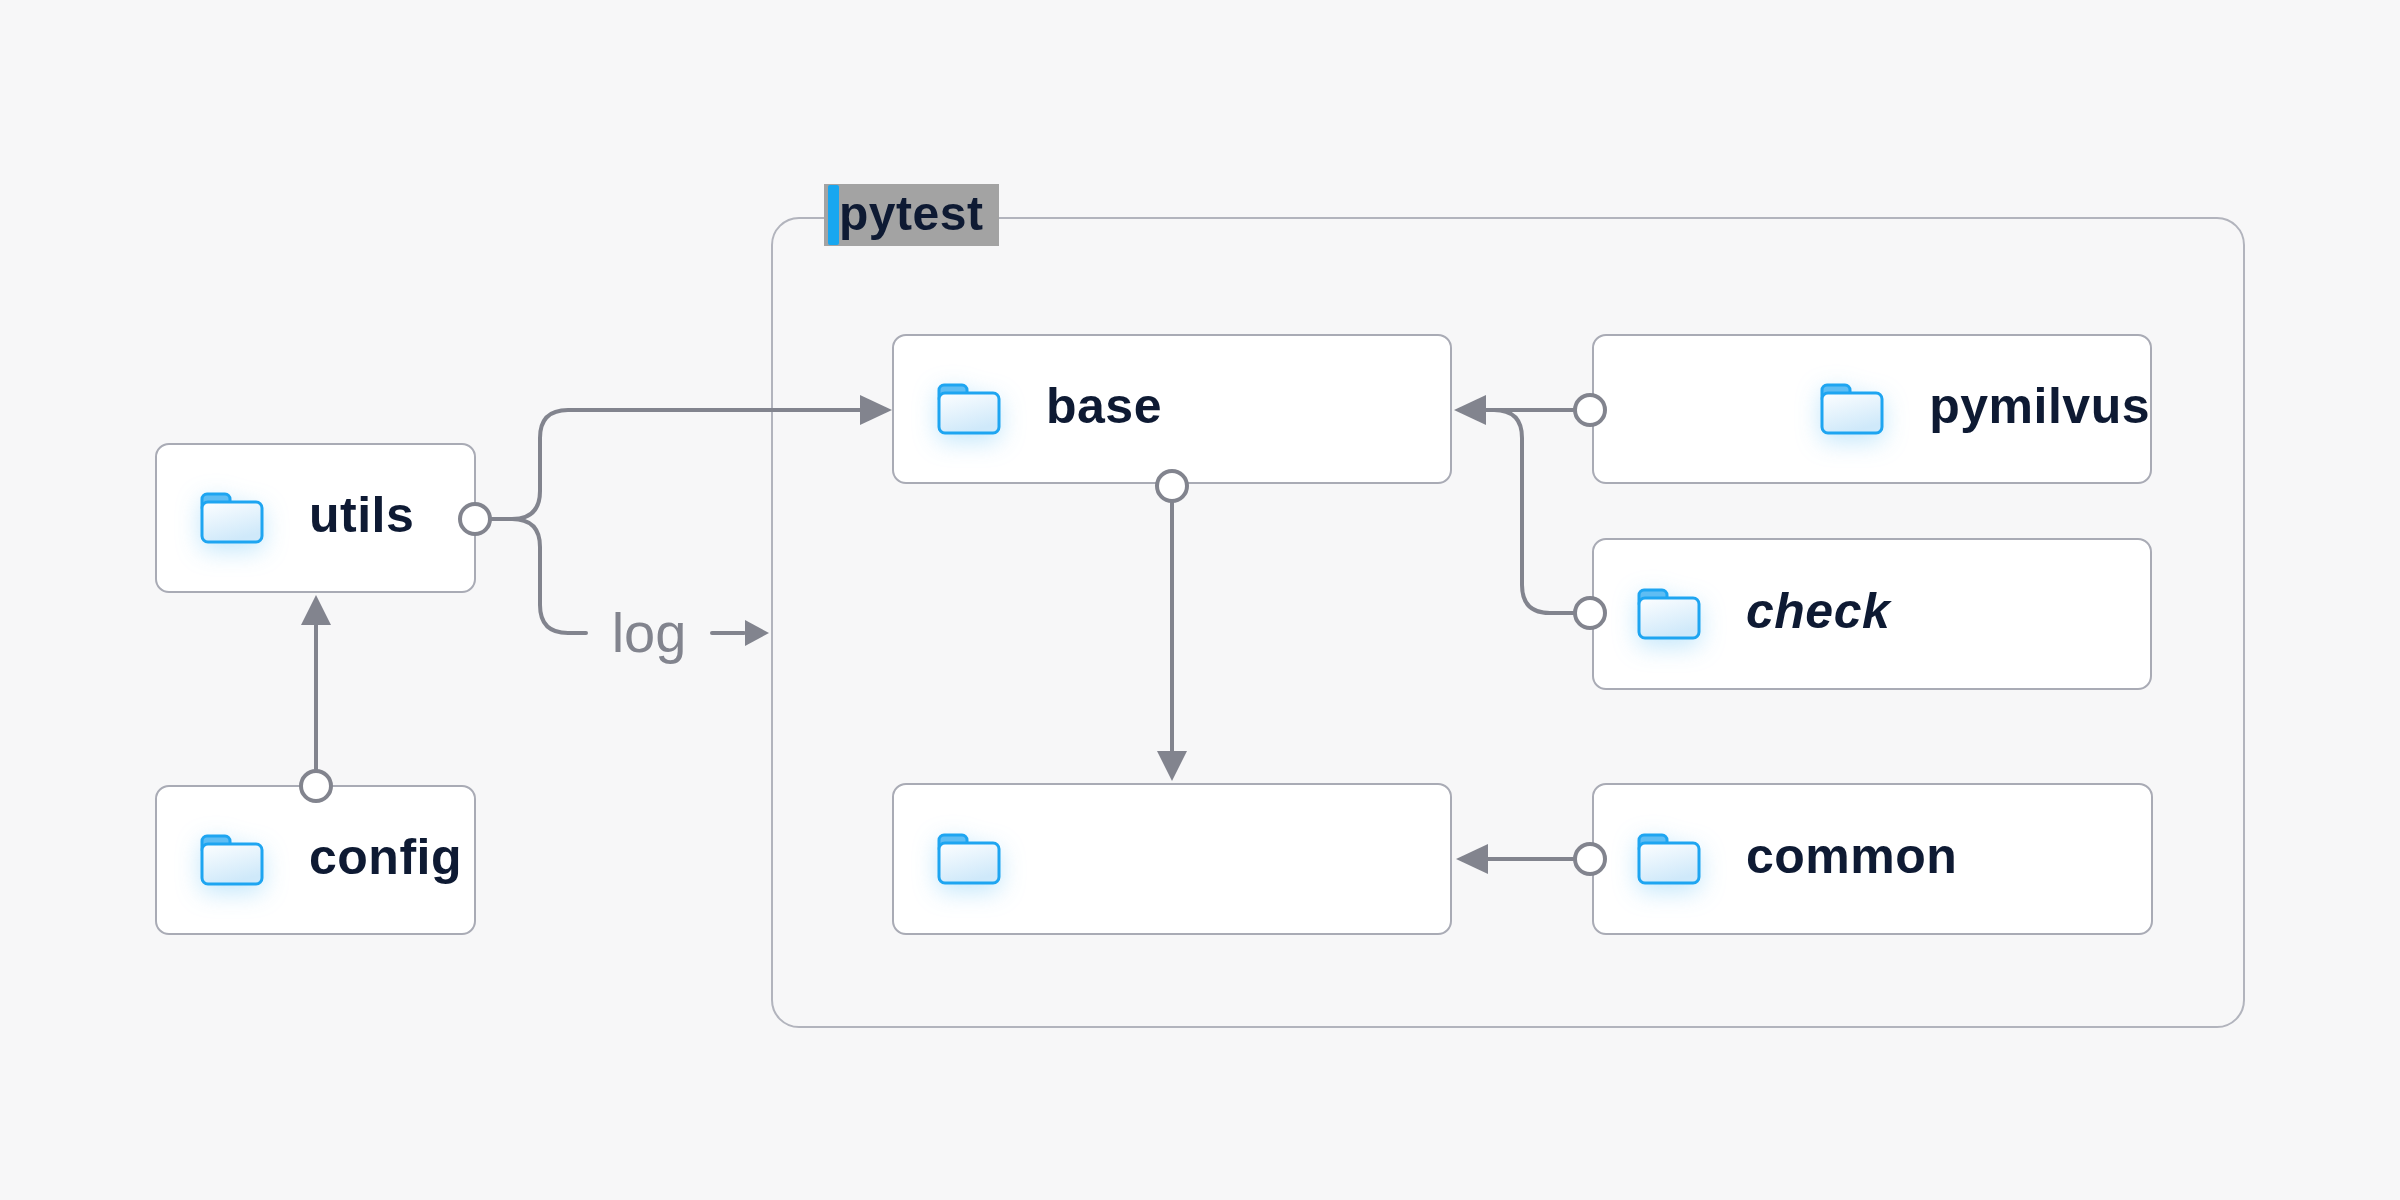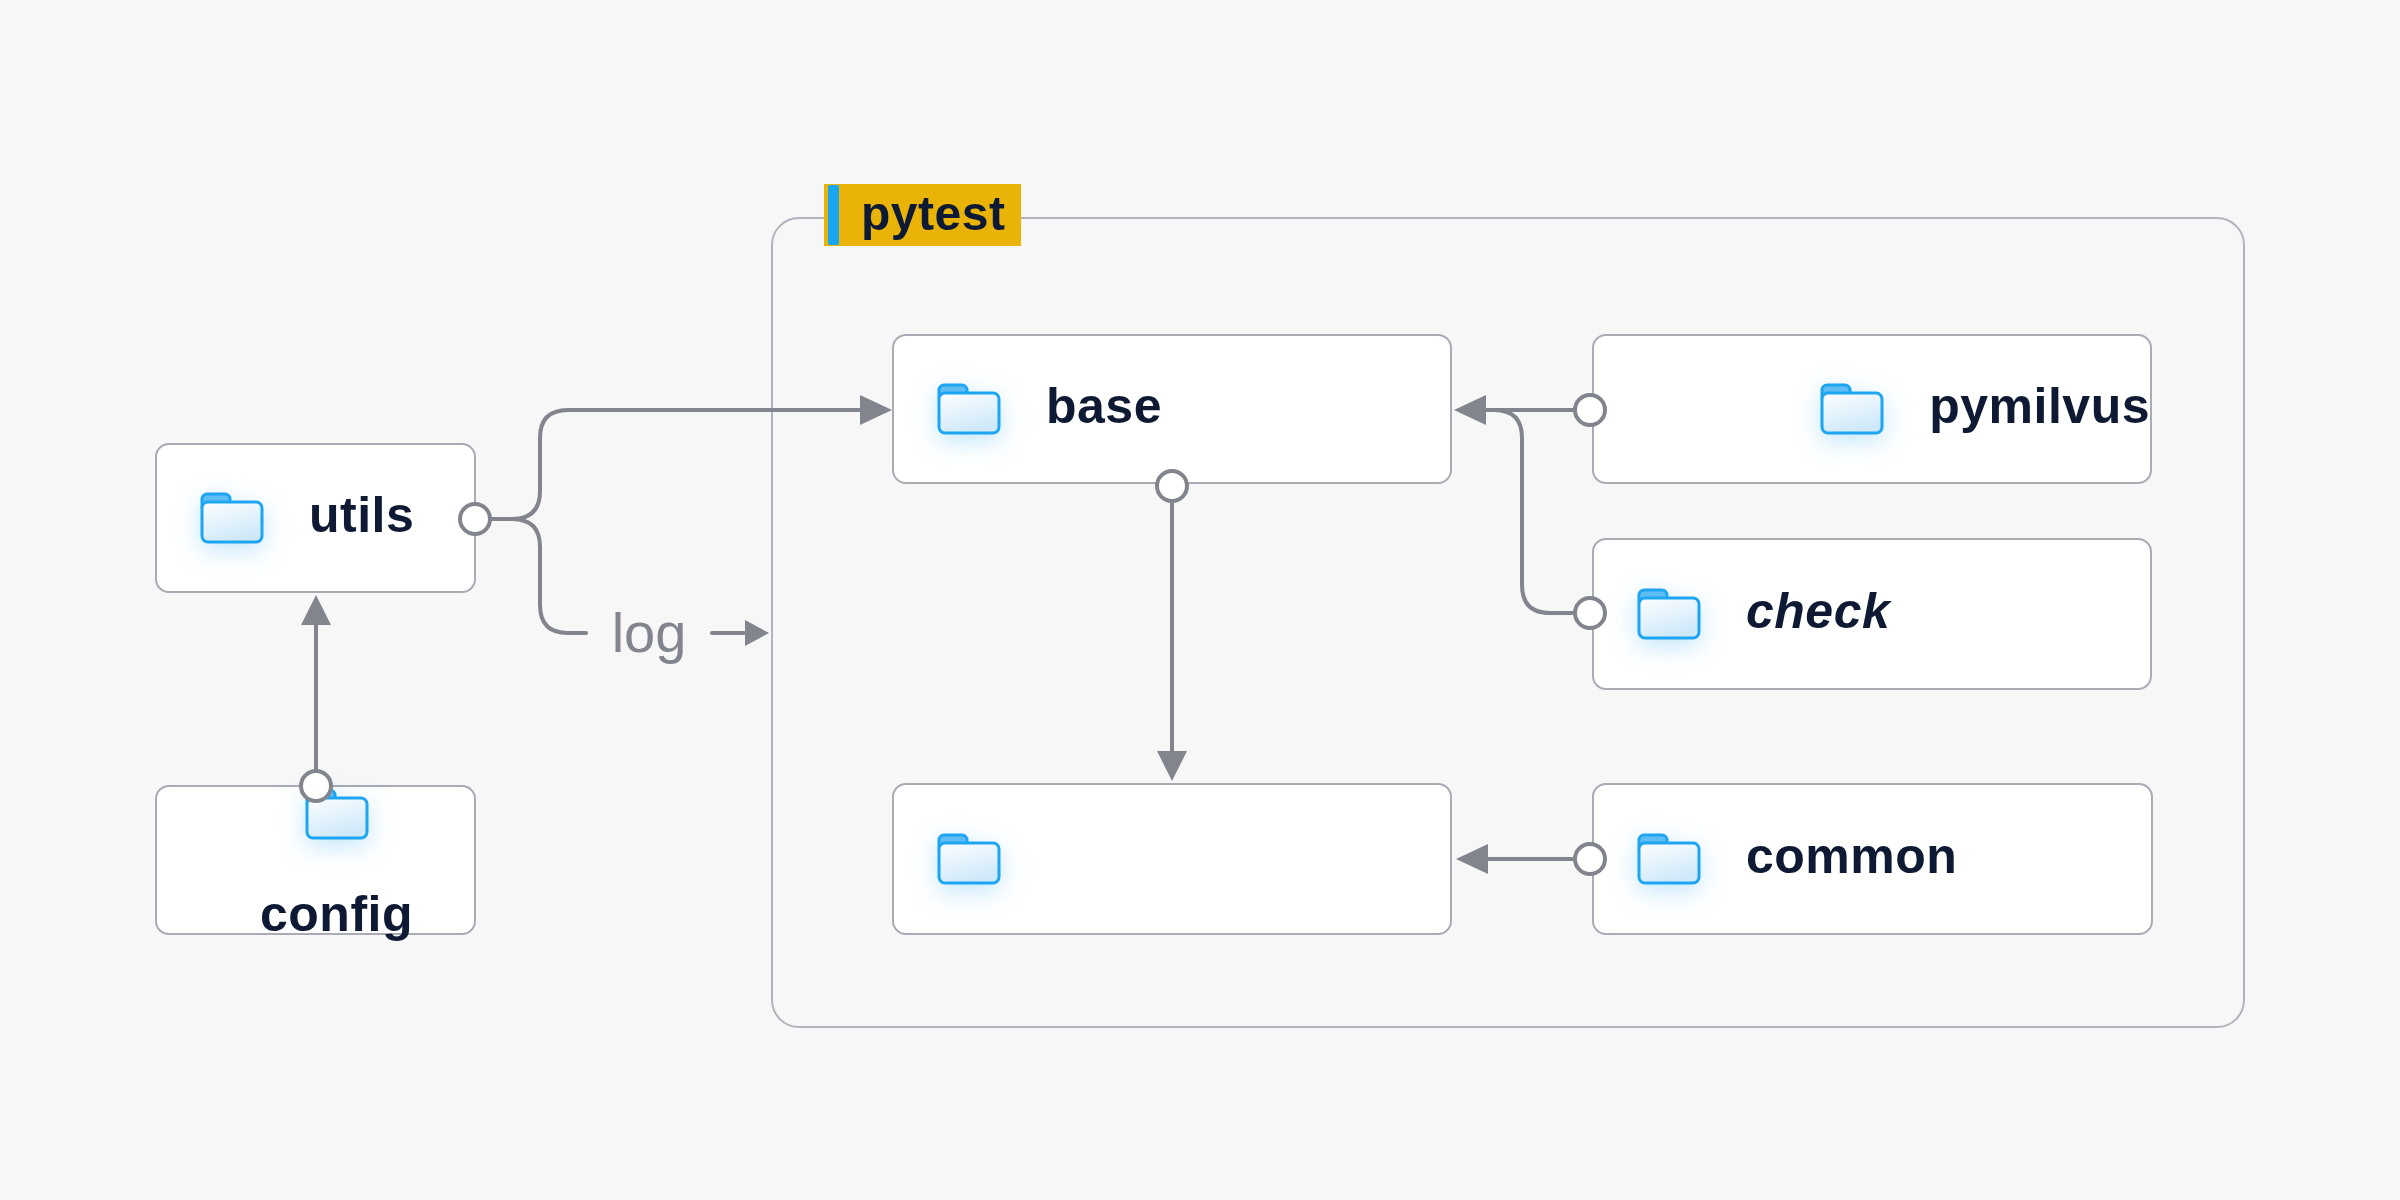--- a/index.html
+++ b/index.html
@@ -13,22 +13,22 @@
   .scene{position:absolute;left:0;top:0;width:2400px;height:1200px;}
 
   
   .group-box{
     position:absolute;left:771px;top:217px;width:1474px;height:811px;
     border:2.5px solid #b2b4bd;border-radius:28px;
     background:transparent;box-sizing:border-box;
   }
   .group-label{
     position:absolute;left:824px;top:184px;height:62px;
-    display:flex;align-items:center;gap:22px;
-    background:#eab308;padding:0 16px 0 4px;z-index:5;
+    display:flex;align-items:center;
+    background:#a3a3a3;padding:0 16px 0 4px;z-index:5;
   }
   .group-label .bar{
     width:11px;height:60px;background:#18a7f0;border-radius:2px;
   }
   .group-label .txt{
     font-size:48px;font-weight:700;color:#0e1a33;letter-spacing:.5px;
     padding-bottom:4px;
   }
 
   
@@ -39,21 +39,21 @@
     padding-left:42px;z-index:2;
   }
   .node .label{
     font-size:50px;font-weight:700;color:#0e1a33;letter-spacing:.5px;
     padding-bottom:6px;
   }
   .folder{display:flex;align-items:center;}
   .folder svg{filter:drop-shadow(0 7px 12px rgba(41,168,240,.28));}
 
   .node-utils     {left:155px;top:443px;width:321px;height:150px;}
-  .node-config    {left:155px;top:785px;width:321px;height:150px;flex-direction:column;}
+  .node-config    {left:155px;top:785px;width:321px;height:150px;}
   .node-base      {left:892px;top:334px;width:560px;height:150px;}
   .node-pymilvus  {left:1592px;top:334px;width:560px;height:150px;justify-content:flex-end;}
   .node-check     {left:1592px;top:538px;width:560px;height:152px;font-style:italic;}
   .node-testcases {left:892px;top:783px;width:560px;height:152px;}
   .node-common    {left:1592px;top:783px;width:561px;height:152px;}
 
   
   .log-label{
     position:absolute;left:592px;top:600px;width:114px;
     text-align:center;font-size:56px;font-weight:400;color:#82848e;

